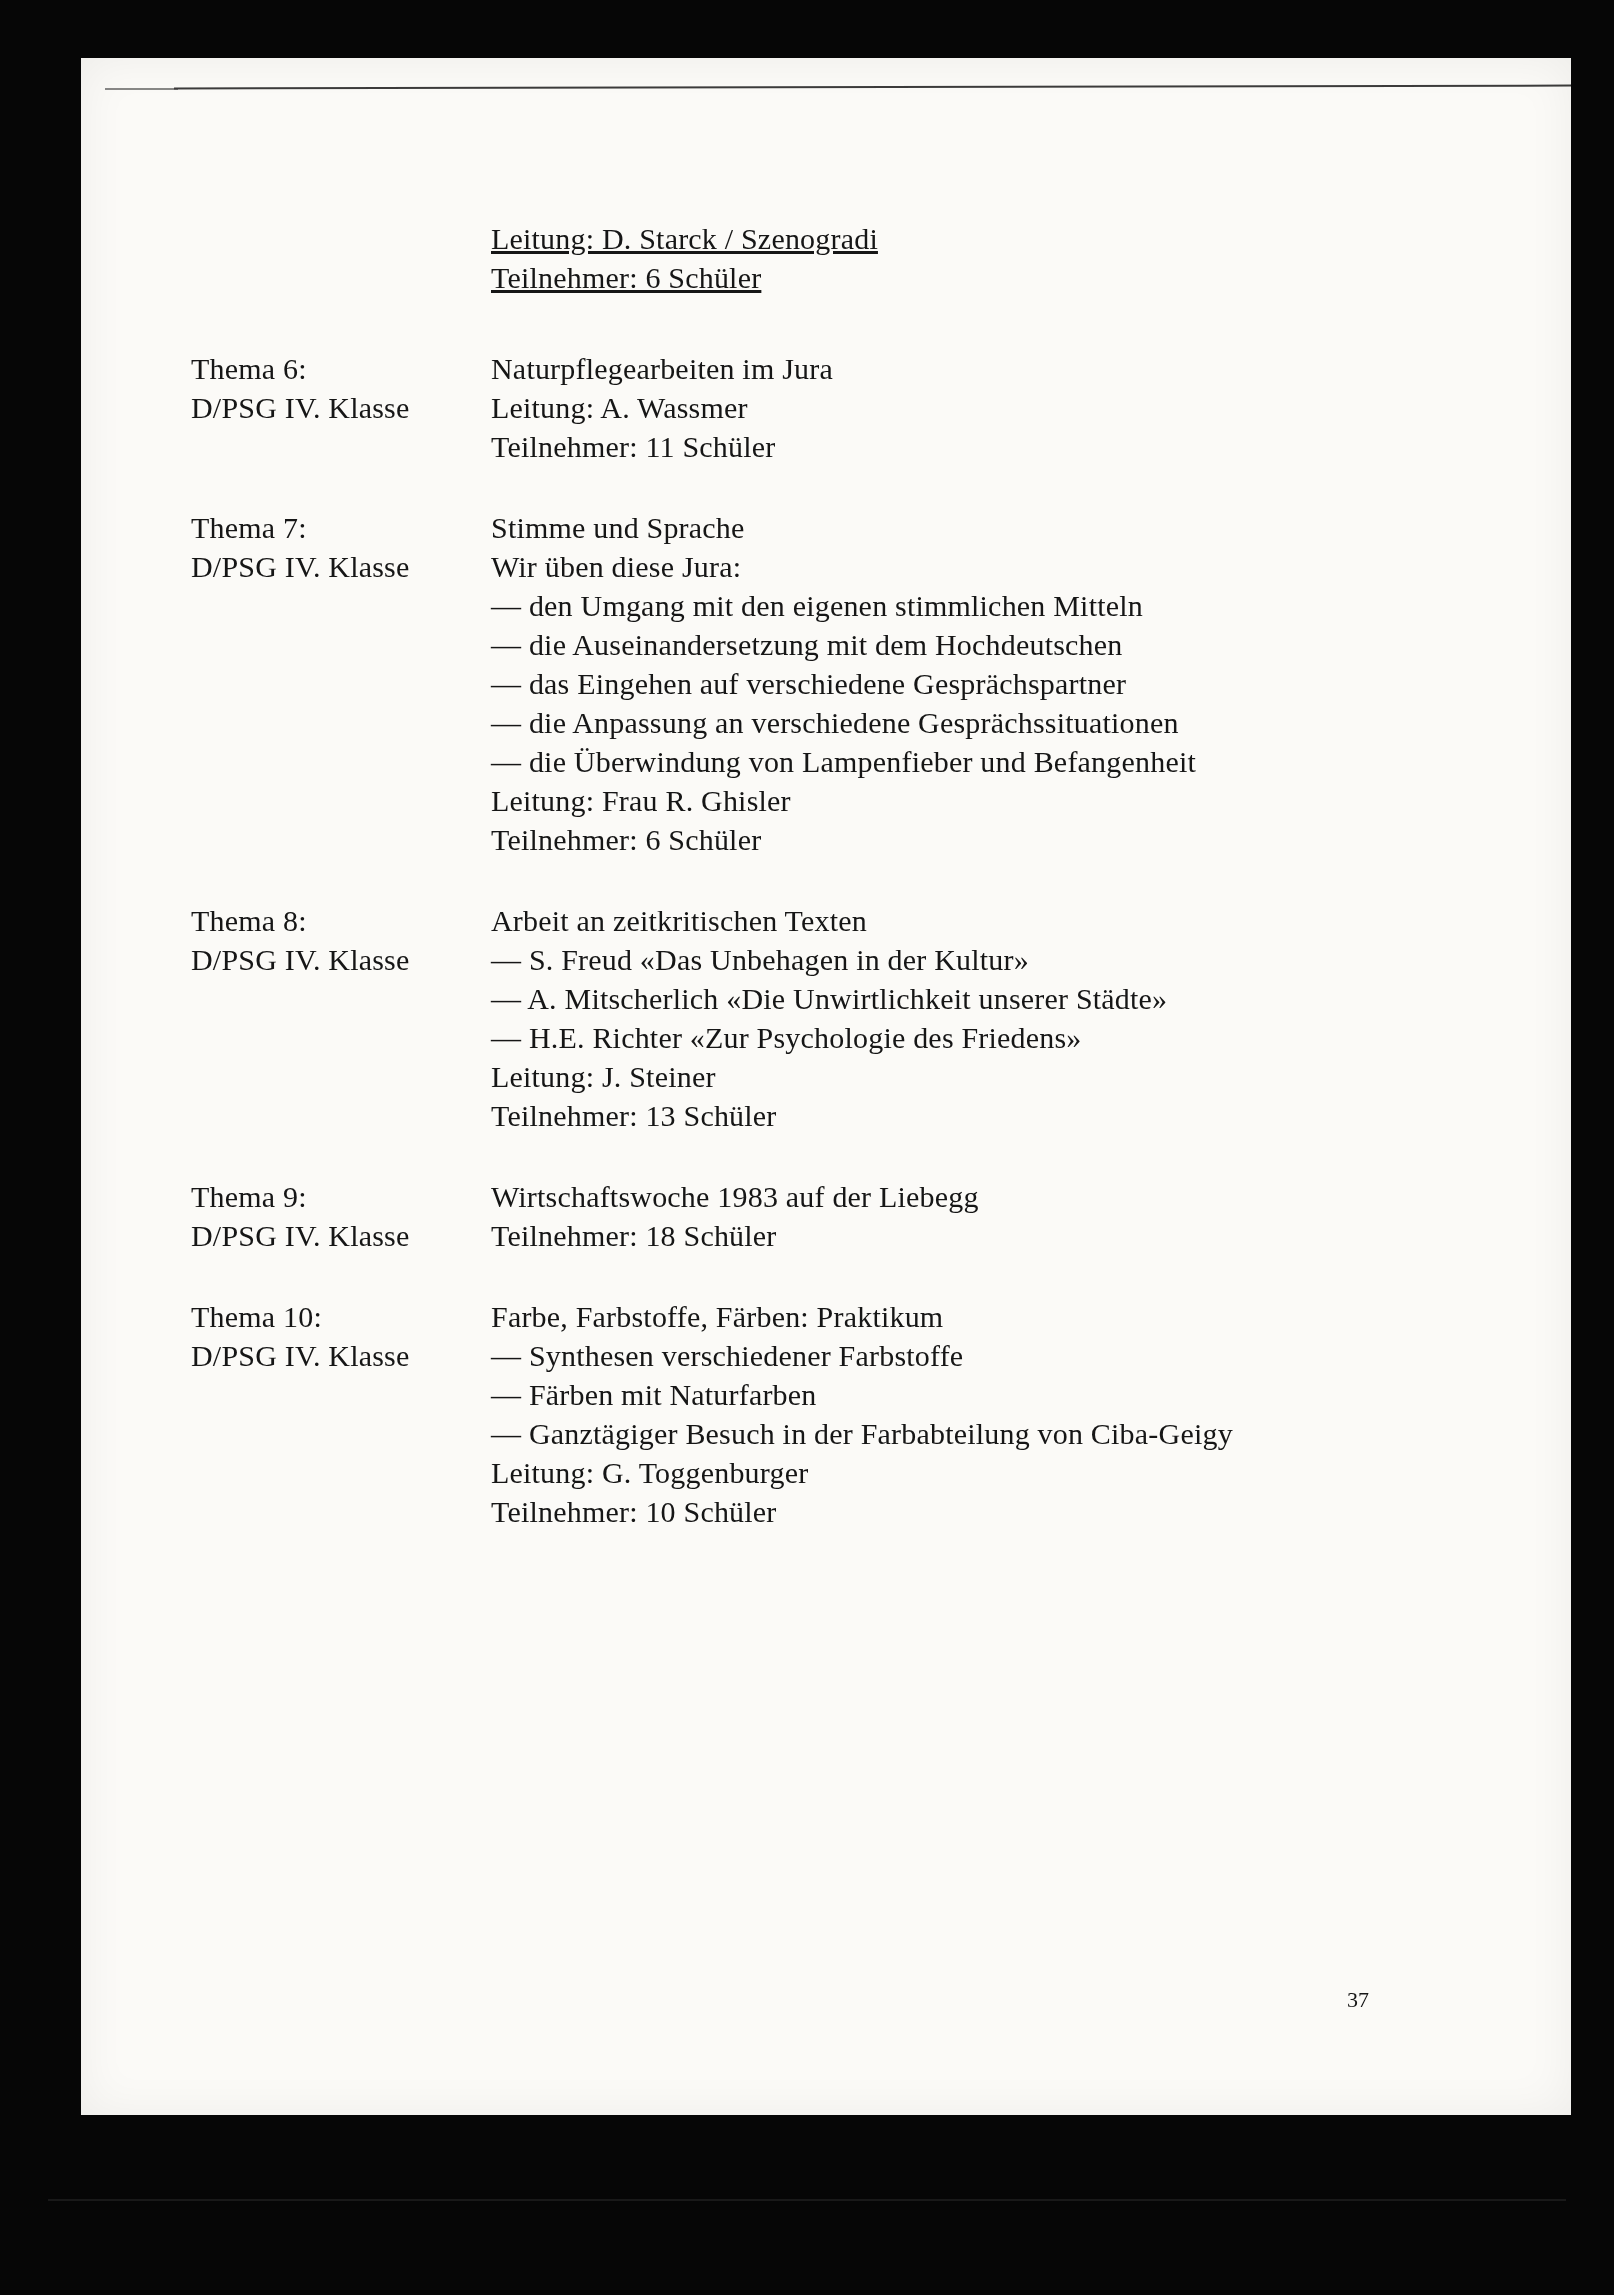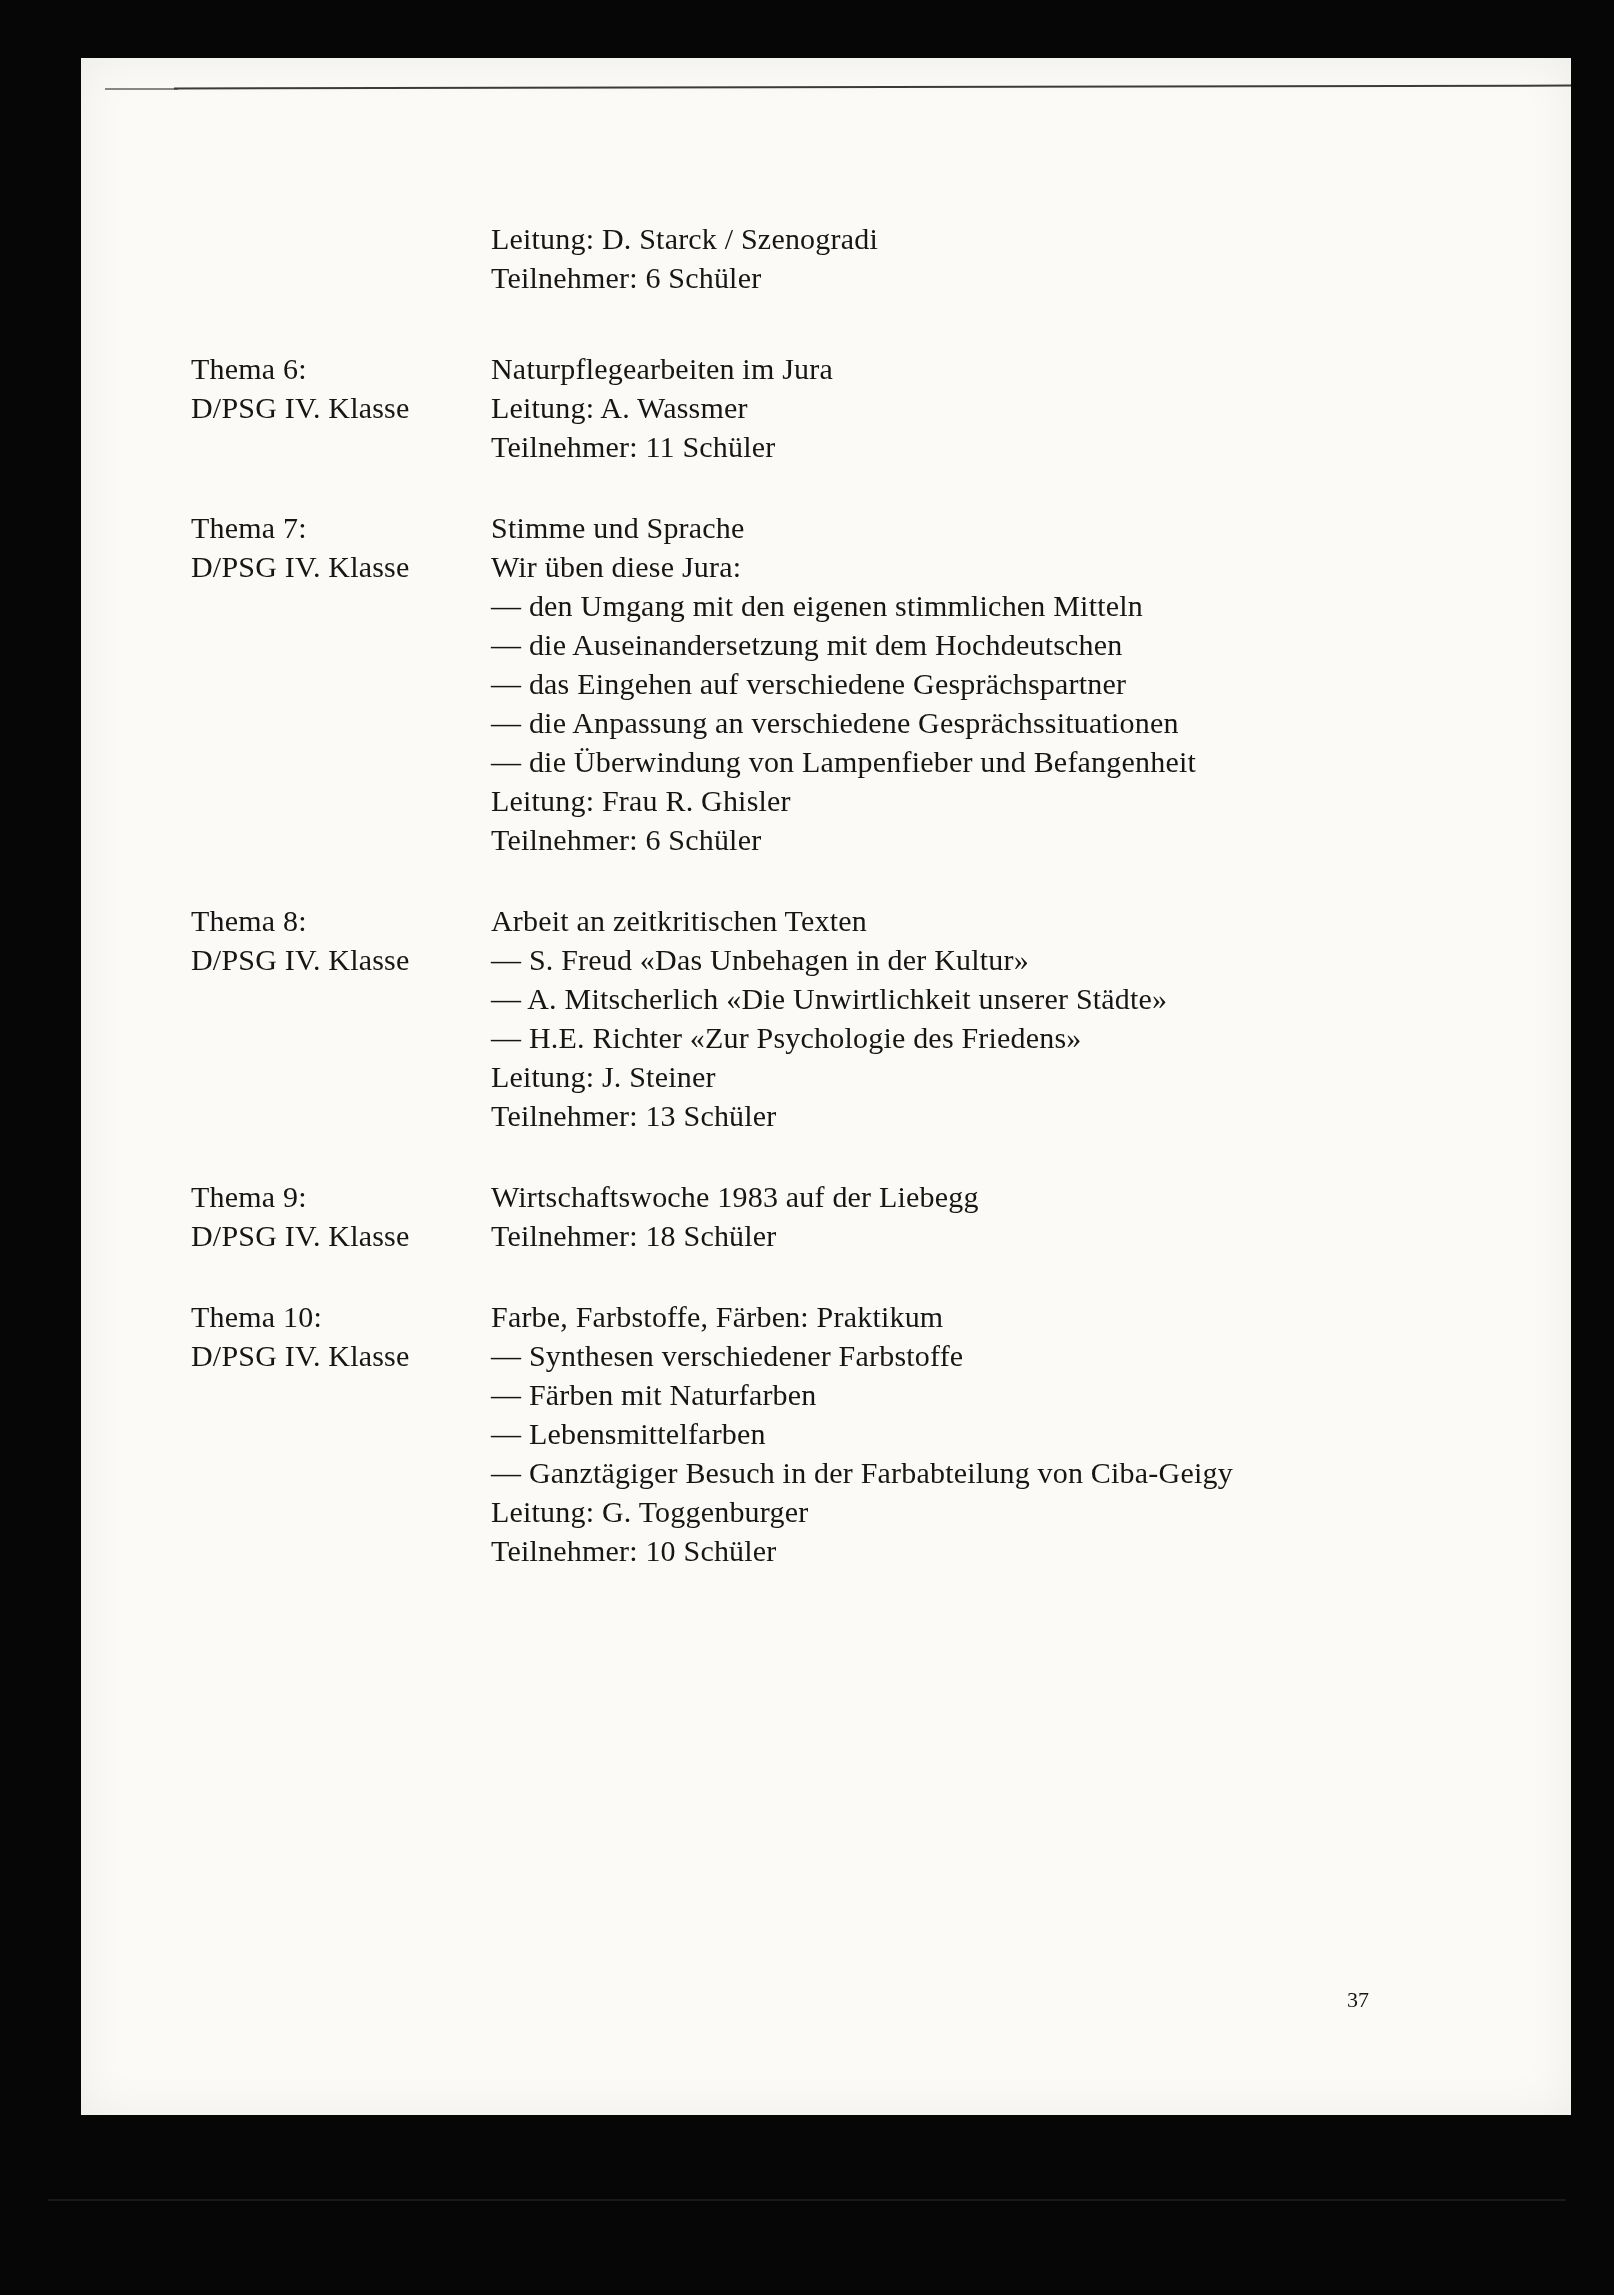--- a/index.html
+++ b/index.html
@@ -57,21 +57,21 @@
     position: absolute;
     left: 110px;
     top: 161px;
     width: 1308px;
   }
   .block {
     display: flex;
     flex-direction: row;
     margin-bottom: 42px;
   }
-  .block.intro { margin-bottom: 52px; }
+  .block.intro { margin-bottom: 52px; text-decoration: underline; }
   .label-col {
     width: 300px;
     flex-shrink: 0;
   }
   .body-col {
     flex: 1;
   }
   .line {
     font-size: 30px;
     line-height: 39px;
@@ -163,21 +163,20 @@
 
       <section class="block">
         <div class="label-col">
           <div class="line">Thema 10:</div>
           <div class="line">D/PSG IV. Klasse</div>
         </div>
         <div class="body-col">
           <div class="line italic">Farbe, Farbstoffe, Färben: Praktikum</div>
           <div class="line">— Synthesen verschiedener Farbstoffe</div>
           <div class="line">— Färben mit Naturfarben</div>
-          <div class="line">— Lebensmittelfarben</div>
           <div class="line">— Ganztägiger Besuch in der Farbabteilung von Ciba-Geigy</div>
           <div class="line">Leitung: G. Toggenburger</div>
           <div class="line">Teilnehmer: 10 Schüler</div>
         </div>
       </section>
 
     </div>
 
     <div class="page-number">37</div>
   </div>

